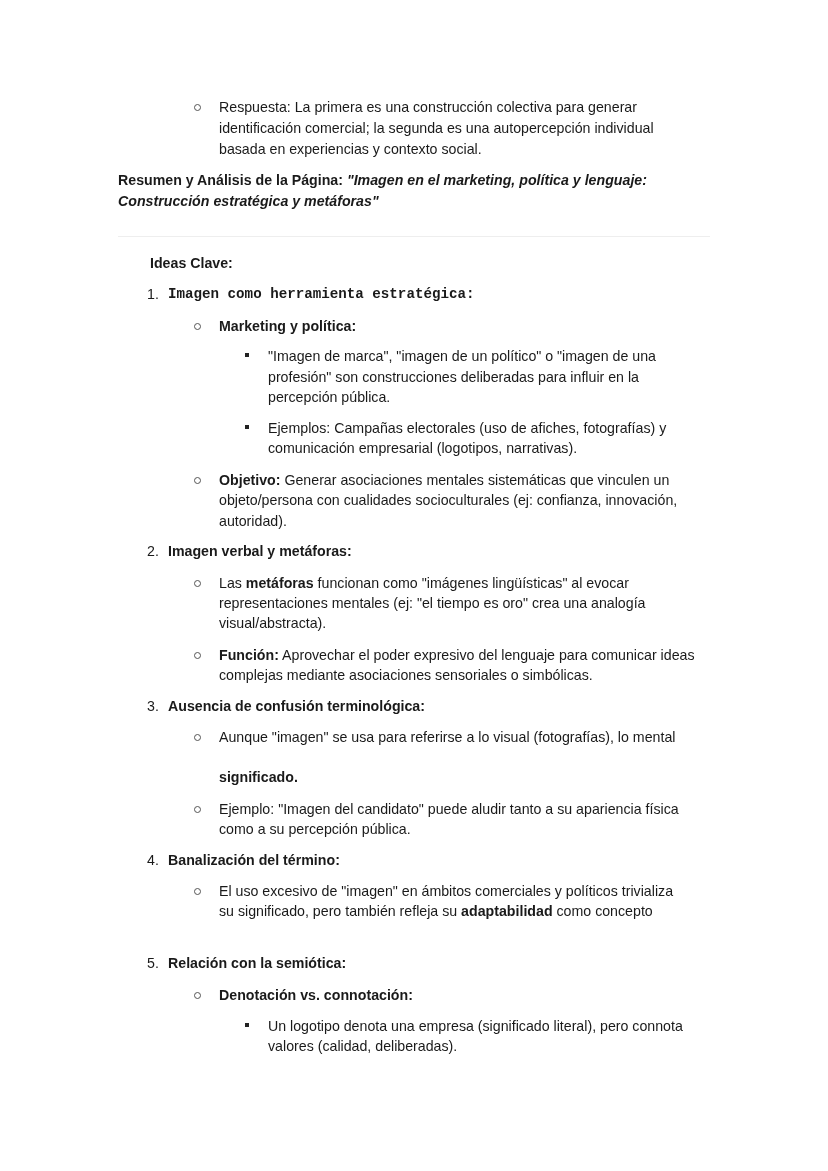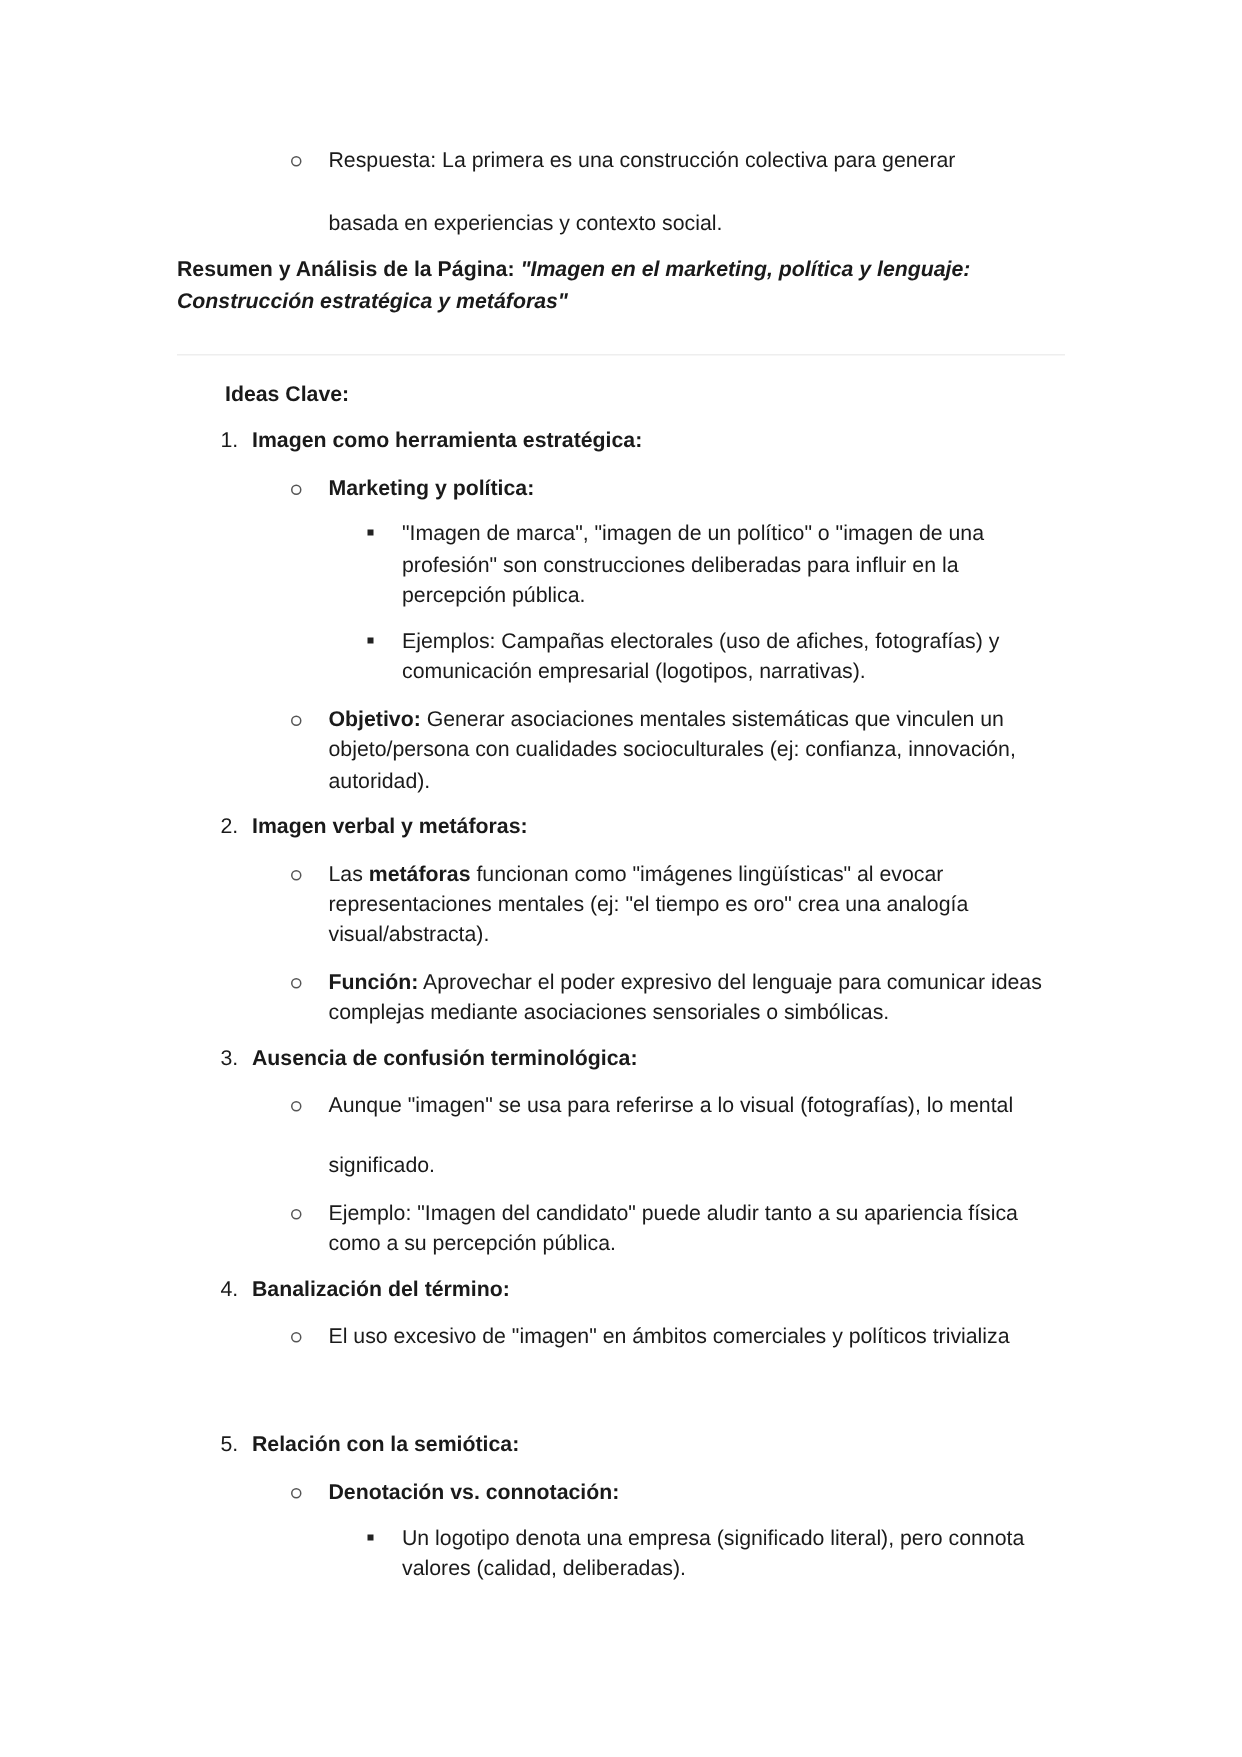--- a/index.html
+++ b/index.html
@@ -19,31 +19,32 @@
   .square { position: absolute; width: 4px; height: 4px; background: #222; }
   .hr { position: absolute; left: 118px; width: 592px; height: 1px; background: #eeeeee; }
 </style>
 </head>
 <body>
 
 <div class="page">
 
   <span class="circle" style="left:194px; top:104px;"></span>
   <div class="line" style="left:219px; top:97px;">Respuesta: La primera es una construcción colectiva para generar</div>
+  <div class="line" style="left:219px; top:118px;">identificación comercial; la segunda es una autopercepción individual</div>
   <div class="line" style="left:219px; top:139px;">basada en experiencias y contexto social.</div>
 
   <div class="line b" style="left:118px; top:170px;"><span>Resumen y Análisis de la Página: </span><span class="bi">"Imagen en el marketing, política y lenguaje:</span></div>
   <div class="line bi" style="left:118px; top:191px;">Construcción estratégica y metáforas"</div>
 
   <div class="hr" style="top:236px;"></div>
 
   <div class="line b" style="left:118px; top:253px;margin-left:32px;">Ideas Clave:</div>
 
   <div class="line" style="left:147px; top:284px;">1.</div>
-  <div class="line b" style="left:168px; top:284px;">Imagen como herramienta estratégica:</div>
+  <div class="line b" style="left:168px; top:284px;font-family:Liberation Mono, monospace;">Imagen como herramienta estratégica:</div>
 
   <span class="circle" style="left:194px; top:323px;"></span>
   <div class="line b" style="left:219px; top:316px;">Marketing y política:</div>
 
   <span class="square" style="left:245px; top:353px;"></span>
   <div class="line" style="left:268px; top:346px;">"Imagen de marca", "imagen de un político" o "imagen de una</div>
   <div class="line" style="left:268px; top:367px;">profesión" son construcciones deliberadas para influir en la</div>
   <div class="line" style="left:268px; top:387px;">percepción pública.</div>
 
   <span class="square" style="left:245px; top:425px;"></span>
@@ -65,31 +66,32 @@
 
   <span class="circle" style="left:194px; top:652px;"></span>
   <div class="line" style="left:219px; top:665px;">complejas mediante asociaciones sensoriales o simbólicas.</div>
   <div class="line" style="left:219px; top:645px;"><span class="b">Función:</span><span> Aprovechar el poder expresivo del lenguaje para comunicar ideas</span></div>
 
   <div class="line" style="left:147px; top:696px;">3.</div>
   <div class="line b" style="left:168px; top:696px;">Ausencia de confusión terminológica:</div>
 
   <span class="circle" style="left:194px; top:734px;"></span>
   <div class="line" style="left:219px; top:727px;">Aunque "imagen" se usa para referirse a lo visual (fotografías), lo mental</div>
-  <div class="line" style="left:219px; top:767px;">significado.</div>
+  <div class="line" style="left:219px; top:767px;font-weight:bold;">significado.</div>
 
   <span class="circle" style="left:194px; top:806px;"></span>
   <div class="line" style="left:219px; top:799px;">Ejemplo: "Imagen del candidato" puede aludir tanto a su apariencia física</div>
   <div class="line" style="left:219px; top:819px;">como a su percepción pública.</div>
 
   <div class="line" style="left:147px; top:850px;">4.</div>
   <div class="line b" style="left:168px; top:850px;">Banalización del término:</div>
 
   <span class="circle" style="left:194px; top:888px;"></span>
   <div class="line" style="left:219px; top:881px;">El uso excesivo de "imagen" en ámbitos comerciales y políticos trivializa</div>
+  <div class="line" style="left:219px; top:901px;"><span>su significado, pero también refleja su </span><span class="b">adaptabilidad</span><span> como concepto</span></div>
 
   <div class="line" style="left:147px; top:953px;">5.</div>
   <div class="line b" style="left:168px; top:953px;">Relación con la semiótica:</div>
 
   <span class="circle" style="left:194px; top:992px;"></span>
   <div class="line b" style="left:219px; top:985px;">Denotación vs. connotación:</div>
 
   <span class="square" style="left:245px; top:1023px;"></span>
   <div class="line" style="left:268px; top:1016px;">Un logotipo denota una empresa (significado literal), pero connota</div>
   <div class="line" style="left:268px; top:1036px;">valores (calidad, deliberadas).</div>

